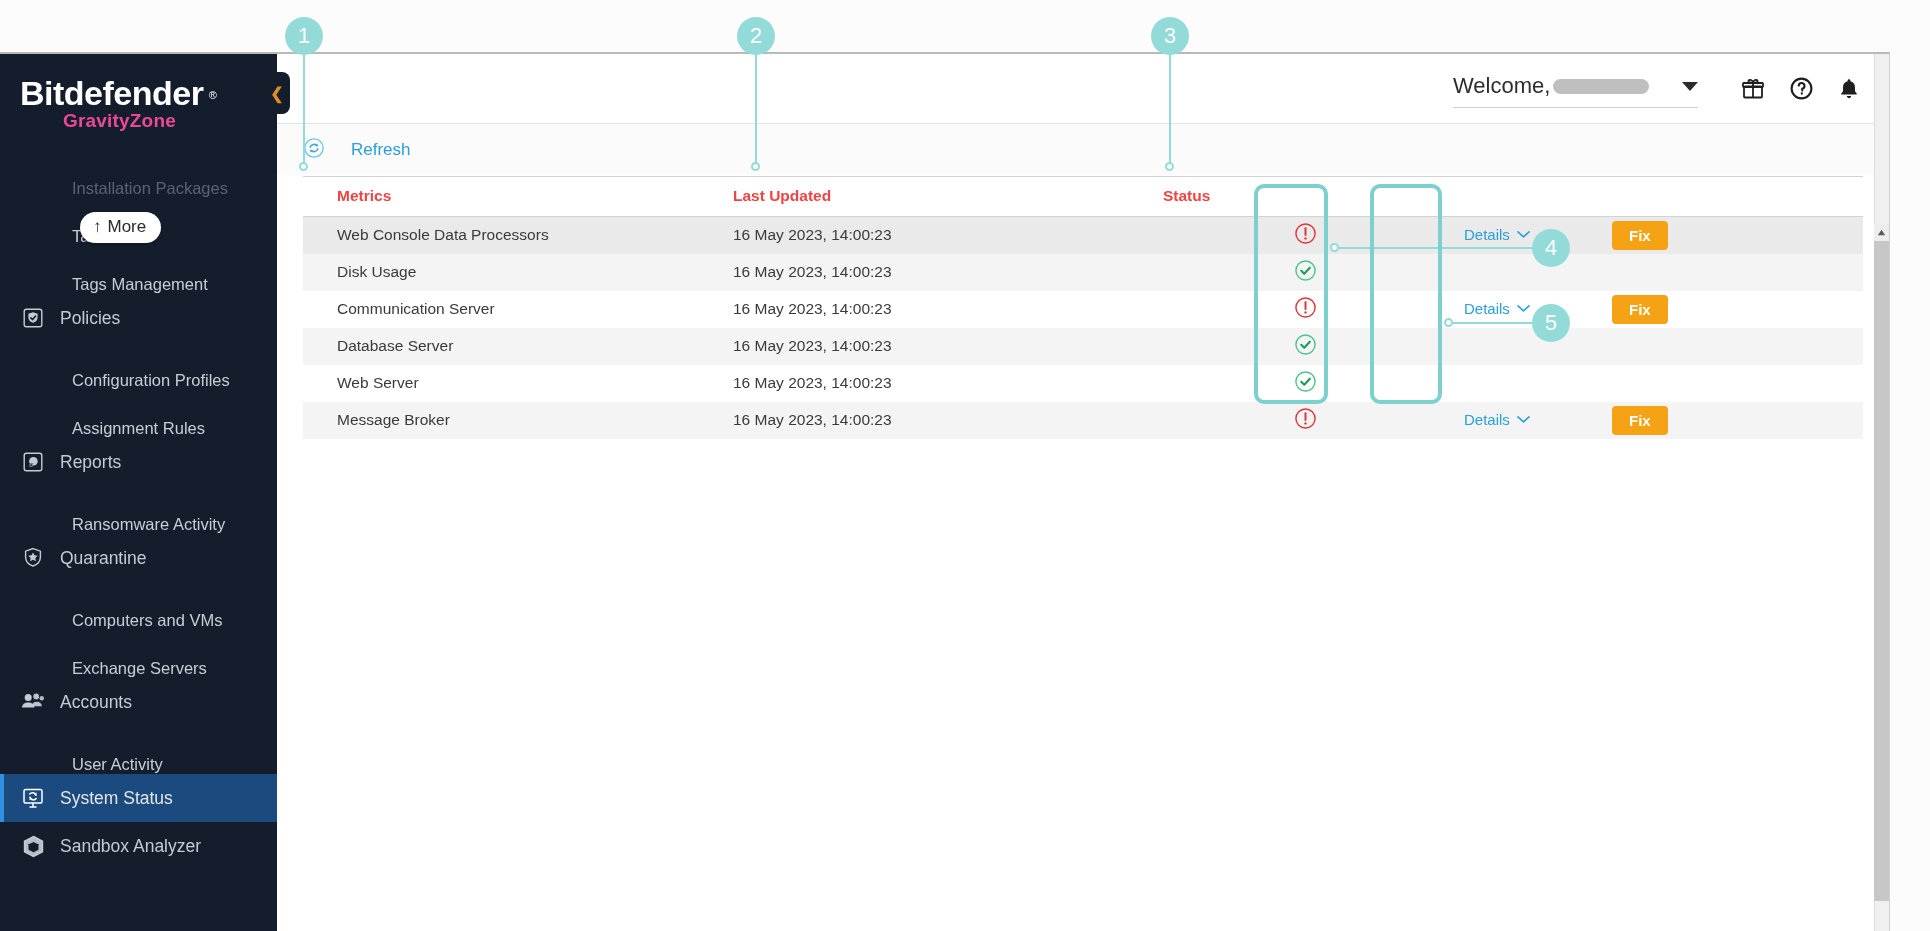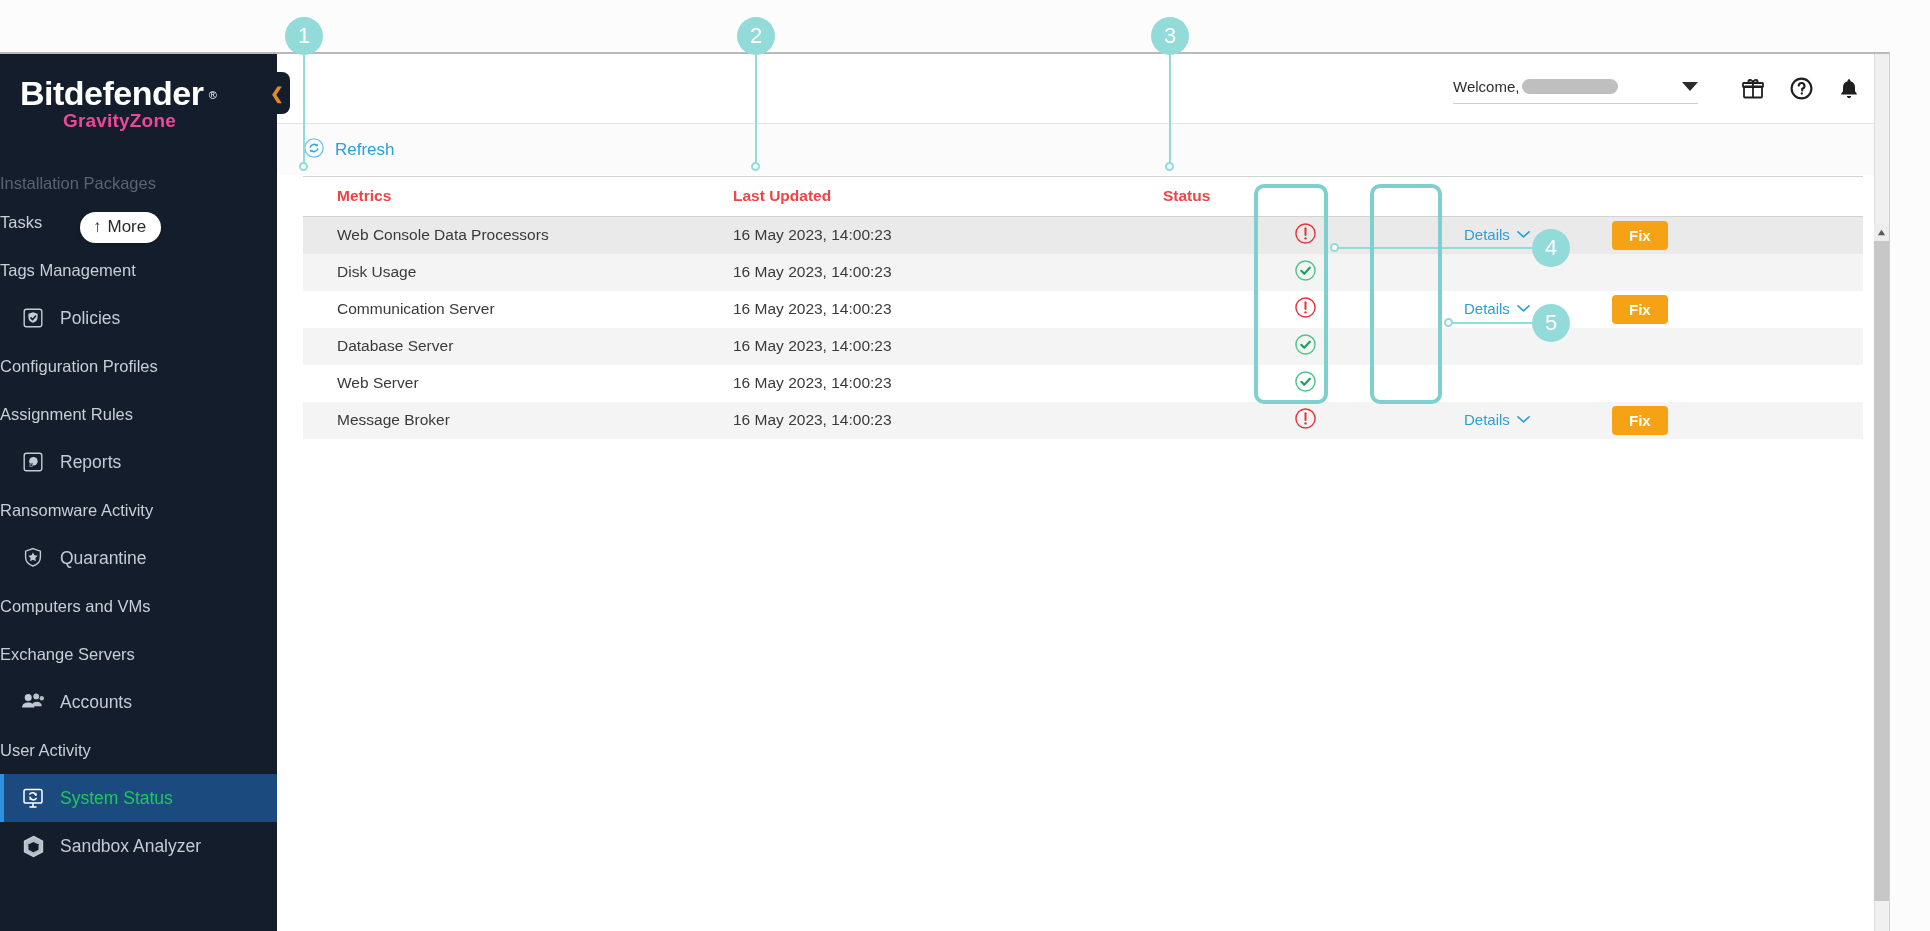--- a/index.html
+++ b/index.html
@@ -78,27 +78,27 @@
 
   .nav { margin-top: 36px; position: relative; }
   .nav-item {
     display: flex; align-items: center;
     height: 48px;
     color: #c5cbd4; font-size: 17.5px;
     position: relative;
     cursor: pointer;
   }
   .nav-item.top { padding-left: 20px; }
-  .nav-item.sub { font-size: 16.5px; color: #c8ced6; }
+  .nav-item.sub { padding-left: 72px; font-size: 16.5px; color: #c8ced6; align-items: flex-end; }
   .nav-item.active {
     background: #1b4b7e; color: #ffffff;
     border-left: 4px solid #2f8fe0;
     padding-left: 16px;
   }
-  .nav-item.active .nav-label { color: #22c55e; }
+  .nav-item.active .nav-label { color: #e5e5e5; }
   .nav-ico {
     width: 26px; height: 26px; margin-right: 14px;
     flex: 0 0 26px; display: flex; align-items: center; justify-content: center;
   }
   .nav-ico svg { display: block; }
   .nav-label { white-space: nowrap; }
 
   
   .nav-item.clipped { height: 30px; overflow: hidden; color: #5a6372; }
 
@@ -132,40 +132,40 @@
     display: flex; align-items: center; justify-content: flex-end;
     padding-right: 28px; position: relative;
     border-bottom: 1px solid #e4e4e4;
   }
   .welcome-wrap {
     display: flex; align-items: center;
     border-bottom: 1px solid #cfcfcf;
     padding: 4px 0 8px 0; margin-right: 42px; min-width: 245px;
     cursor: pointer;
   }
-  .welcome-text { font-size: 15px; color: #2d2d2d; }
+  .welcome-text { font-size: 22px; color: #2d2d2d; }
   .welcome-redact {
     display: inline-block; width: 96px; height: 15px;
     background: #bfbfbf; border-radius: 8px; margin-left: 3px;
   }
   .caret-down {
     margin-left: auto; width: 0; height: 0;
     border-left: 8px solid transparent; border-right: 8px solid transparent;
     border-top: 9px solid #2b2b2b;
   }
   .topbar-icons { display: flex; align-items: center; gap: 22px; }
   .tb-ico { width: 26px; height: 26px; cursor: pointer; display:flex; align-items:center; justify-content:center;}
 
   
   .toolbar {
     height: 52px; background: #fbfbfb;
     display: flex; align-items: center; padding-left: 26px;
     border-bottom: 1px solid #ffffff;
   }
-  .refresh-btn { display: flex; align-items: center; gap: 10px; cursor: pointer; justify-content: flex-end; }
+  .refresh-btn { display: flex; align-items: center; gap: 26px; cursor: pointer; justify-content: flex-end; }
   .refresh-label { color: #2a9fd8; font-size: 17px; }
 
   
   .table-wrap { position: relative; padding: 0 0 0 26px; }
   table.grid { width: 1560px; border-collapse: collapse; table-layout: fixed; }
   table.grid thead th {
     text-align: left; font-size: 15.5px; color: #ef4444;
     font-weight: bold; padding: 10px 0 11px 0;
     border-bottom: 1px solid #d3d3d3; border-top: 1px solid #d3d3d3;
     background: #ffffff;

